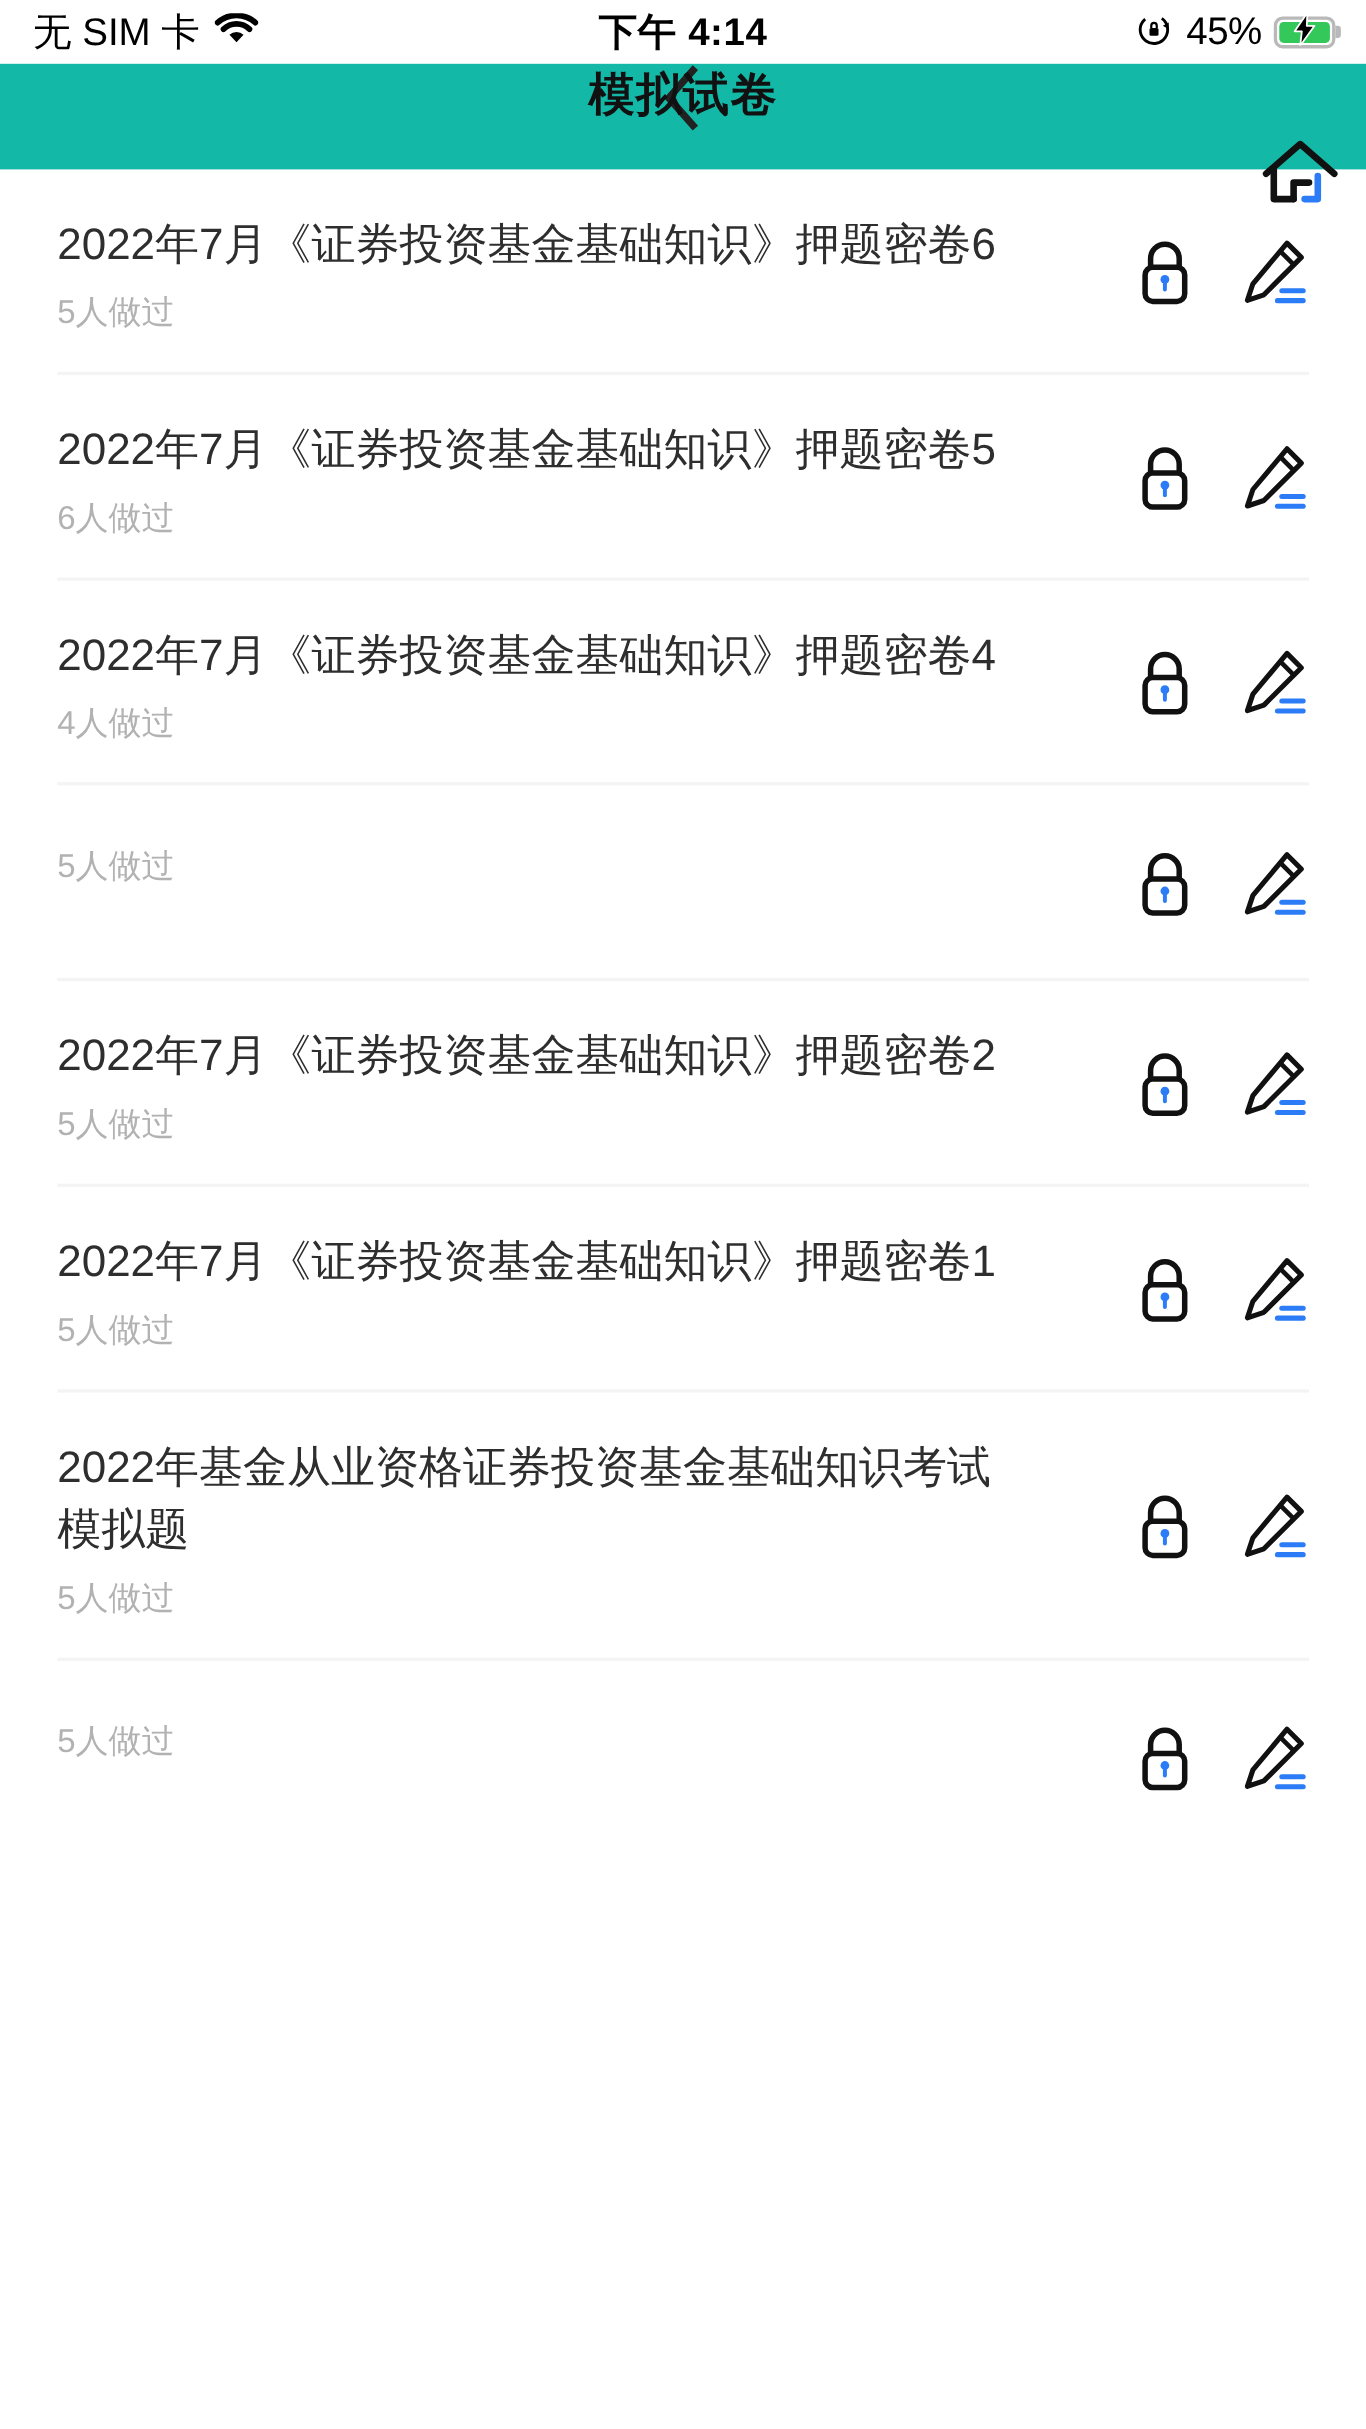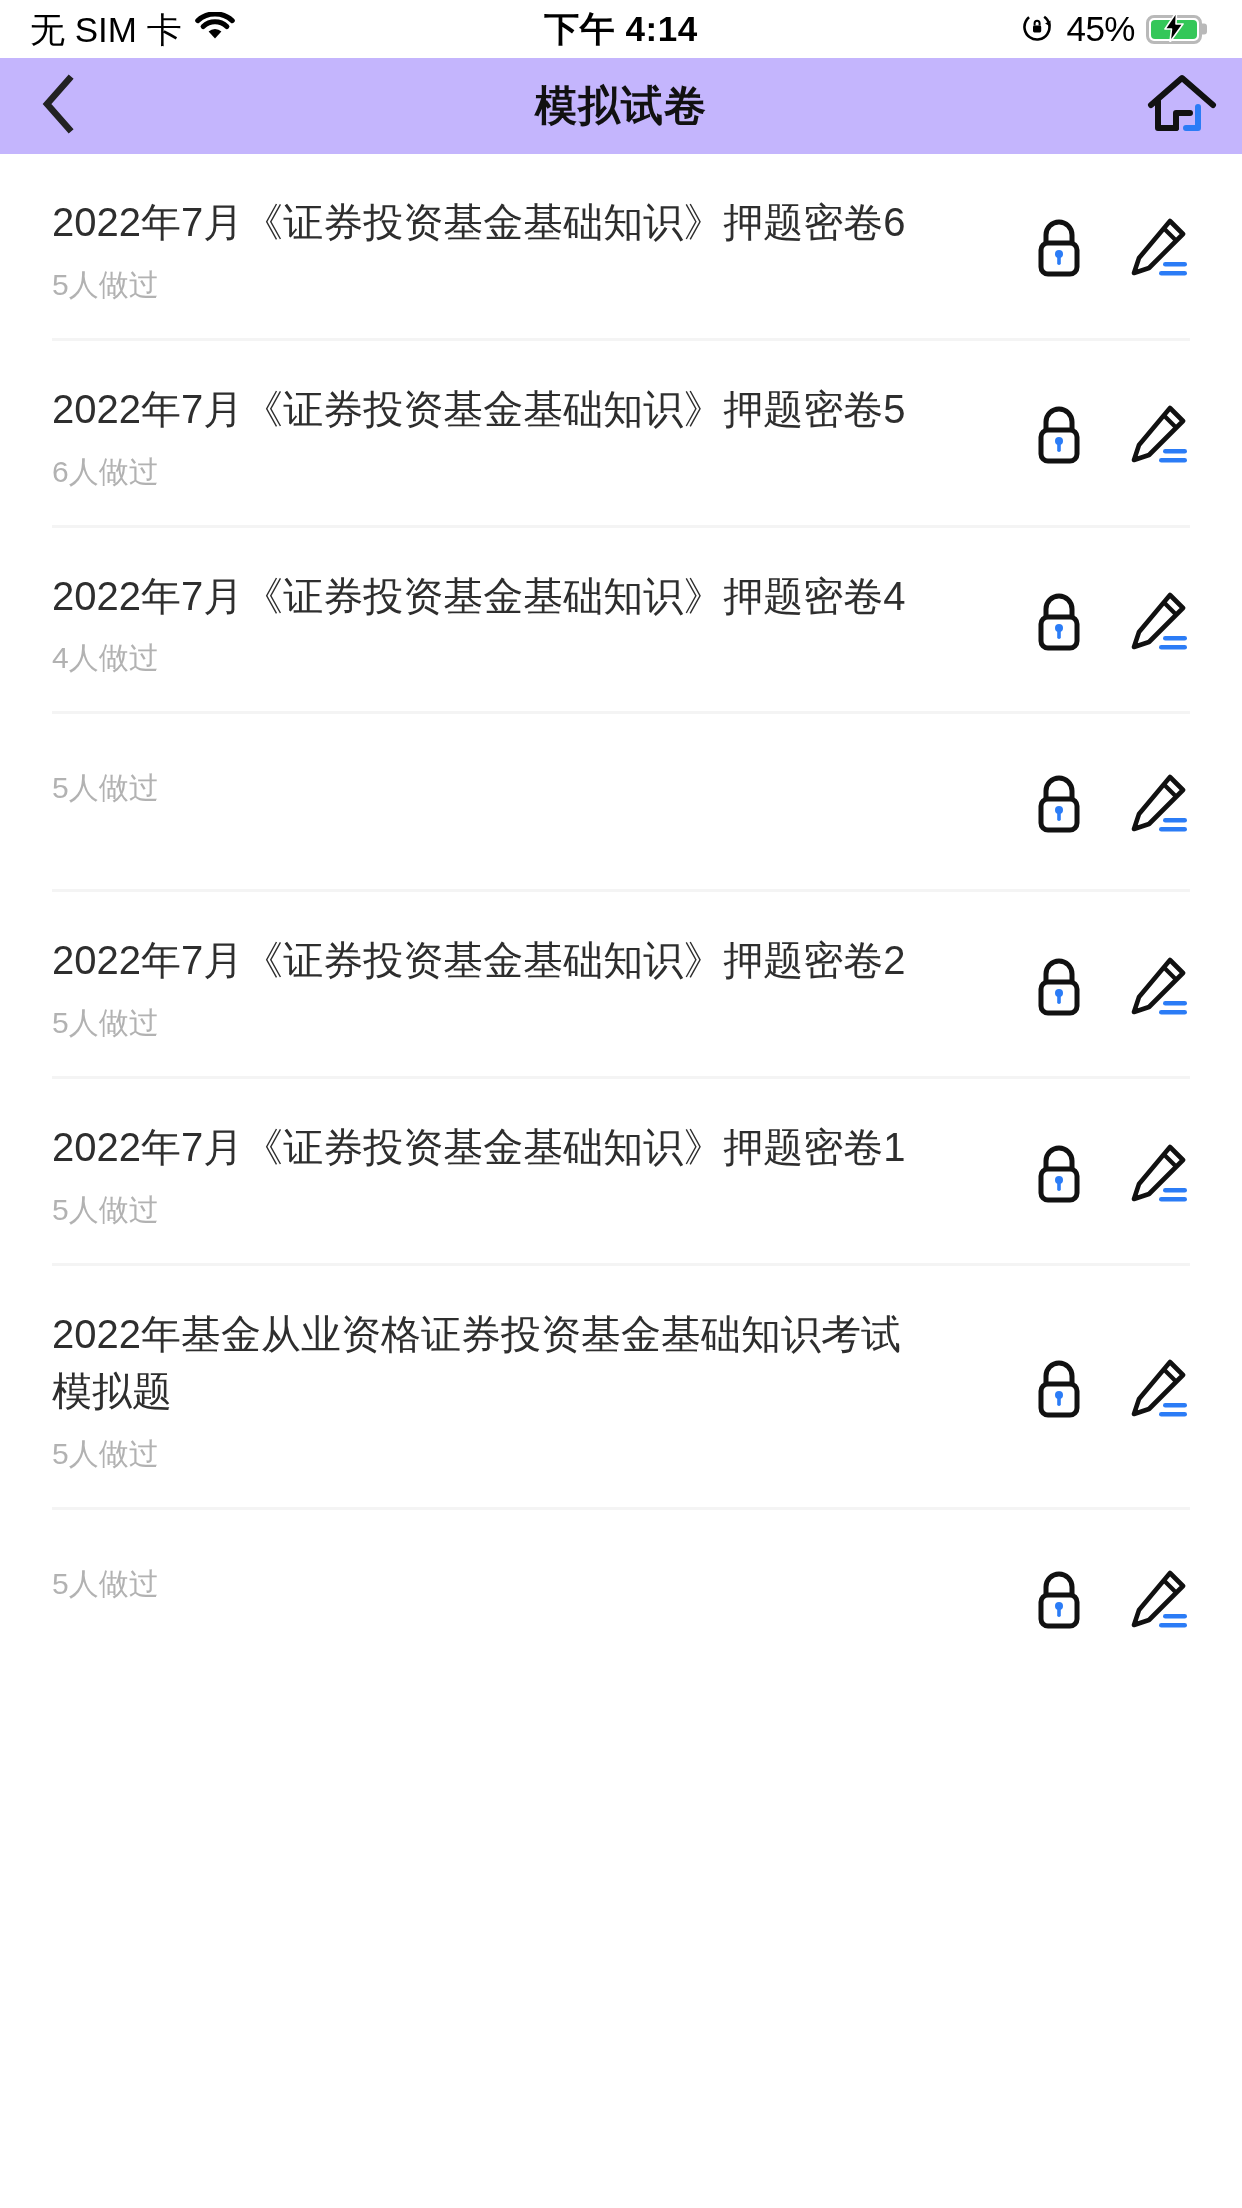--- a/index.html
+++ b/index.html
@@ -12,21 +12,21 @@
     overflow: hidden;
   }
 
   
   .status-bar {
     position: relative;
     height: 58px;
     width: 100%;
     display: flex;
     align-items: center;
-    padding: 0 40px 0 30px;
+    padding: 0 28px 0 30px;
   }
   .status-left {
     display: flex;
     align-items: center;
     gap: 13px;
     flex: 0 0 auto;
   }
   .carrier-text {
     font-size: 35px;
     font-weight: 500;
@@ -95,21 +95,22 @@
     transform: translate(-50%, -50%);
   }
 
   
   .nav-bar {
     position: relative;
     height: 96px;
     display: flex;
     align-items: center;
     padding: 0 20px;
-    background: #c4b5fd;
+    background: #14b8a6;
+    flex-direction: column;
   }
   .nav-back {
     width: 80px;
     height: 80px;
     display: flex;
     align-items: center;
     justify-content: center;
     cursor: pointer;
   }
   .nav-title {

